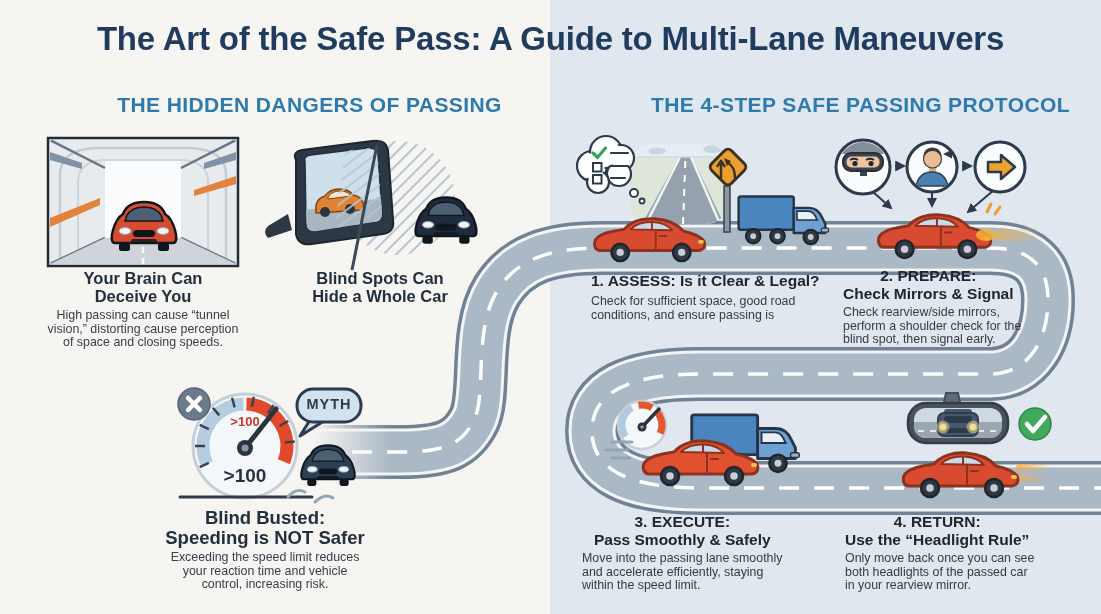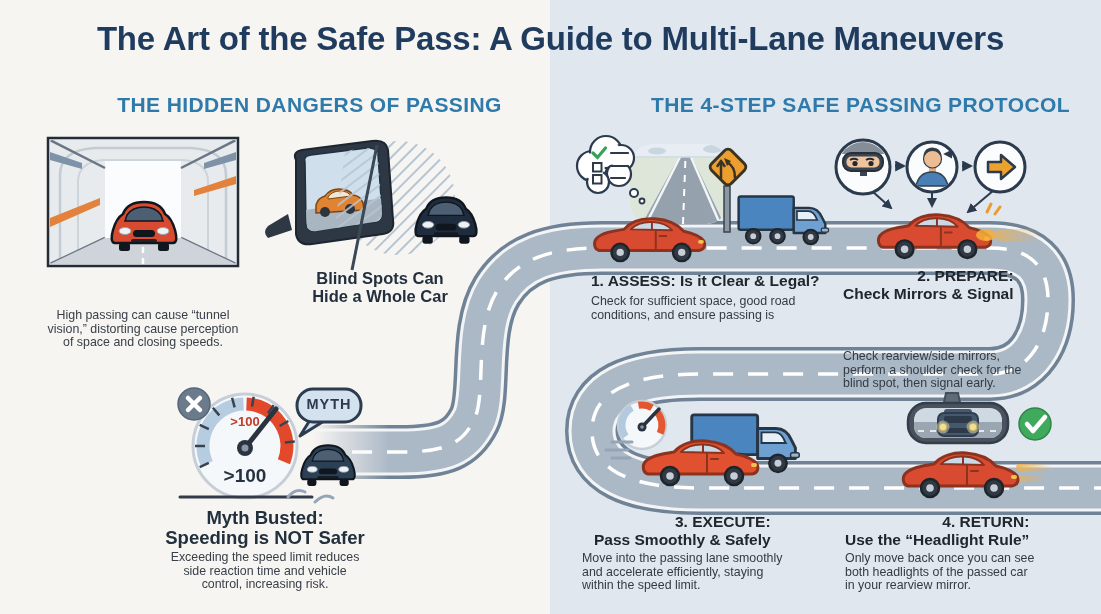--- a/index.html
+++ b/index.html
@@ -9,21 +9,21 @@
   .txt{position:absolute;margin:0;}
   .ln{display:block;}
   .title{width:1101px;left:0;top:20px;text-align:center;font-size:33px;font-weight:700;
          color:#1f3b5e;letter-spacing:-0.2px;white-space:nowrap;}
   .hdr{top:93px;width:619px;text-align:center;font-size:21px;font-weight:700;
        color:#2d7aab;letter-spacing:0.4px;white-space:nowrap;}
   .hdrL{left:0;} .hdrR{left:551px;}
   .ih{font-size:16.5px;font-weight:700;color:#222f3d;line-height:18px;text-align:center;}
   .ib{font-size:12.4px;color:#394049;line-height:13.6px;text-align:center;}
   .mh{font-size:18.5px;font-weight:700;color:#222f3d;line-height:19.5px;text-align:center;}
-  .st{font-size:15.5px;font-weight:700;color:#20262e;line-height:17.5px;text-align:right;}
+  .st{font-size:15.5px;font-weight:700;color:#20262e;line-height:17.5px;text-align:center;}
   .sb{font-size:12.4px;color:#333b45;line-height:13.6px;text-align:left;}
   .badge{font-size:14.5px;font-weight:700;color:#2c3b4d;letter-spacing:1px;text-align:center;}
   .g-red{font-size:13px;font-weight:700;color:#c23b27;text-align:center;}
   .g-dark{font-size:19px;font-weight:700;color:#273240;text-align:center;}
 </style>
 </head>
 <body>
 
 <div class="canvas">
 
@@ -305,58 +305,62 @@
     <rect x="1016" y="475" width="30" height="7" rx="3.5" fill="url(#streak)" opacity="0.8"></rect>
     <use href="#car" x="901" y="447" width="120" height="52" color="#d94b30"></use>
   </g>
 </svg>
 
   <h1 class="txt title">The Art of the Safe Pass: A Guide to Multi-Lane Maneuvers</h1>
 
   <div class="txt hdr hdrL">THE HIDDEN DANGERS OF PASSING</div>
   <div class="txt hdr hdrR">THE 4-STEP SAFE PASSING PROTOCOL</div>
 
+  <div class="txt ih" style="left:47px;top:269px;width:192px;">
+    <span class="ln">Your Brain Can</span>
+    <span class="ln">Deceive You</span>
+  </div>
   <div class="txt ib" style="left:33px;top:309px;width:220px;">
     <span class="ln">High passing can cause “tunnel</span>
     <span class="ln">vision,” distorting cause perception</span>
     <span class="ln">of space and closing speeds.</span>
   </div>
 
   <div class="txt ih" style="left:282px;top:269px;width:196px;">
     <span class="ln">Blind Spots Can</span>
     <span class="ln">Hide a Whole Car</span>
   </div>
 
   <div class="txt badge" style="left:297px;top:396px;width:64px;">MYTH</div>
   <div class="txt g-red" style="left:215px;top:414px;width:60px;">&gt;100</div>
   <div class="txt g-dark" style="left:205px;top:465px;width:80px;">&gt;100</div>
 
   <div class="txt mh" style="left:115px;top:508px;width:300px;">
-    <span class="ln">Myth Busted:</span>
+    <span class="ln">Blind Busted:</span>
     <span class="ln">Speeding is NOT Safer</span>
   </div>
   <div class="txt ib" style="left:145px;top:551px;width:240px;">
     <span class="ln">Exceeding the speed limit reduces</span>
-    <span class="ln">side reaction time and vehicle</span>
+    <span class="ln">your reaction time and vehicle</span>
     <span class="ln">control, increasing risk.</span>
   </div>
 
   <div class="txt st" style="left:591px;top:272px;">
     <span class="ln">1. ASSESS: Is it Clear &amp; Legal?</span>
   </div>
   <div class="txt sb" style="left:591px;top:295px;width:230px;">
     <span class="ln">Check for sufficient space, good road</span>
     <span class="ln">conditions, and ensure passing is</span>
   </div>
 
   <div class="txt st" style="left:843px;top:267px;">
     <span class="ln">2. PREPARE:</span>
     <span class="ln">Check Mirrors &amp; Signal</span>
   </div>
-  <div class="txt sb" style="left:843px;top:306px;width:200px;margin-top:44px;">
+  <div class="txt sb" style="left:843px;top:306px;width:200px;">
     <span class="ln">Check rearview/side mirrors,</span>
     <span class="ln">perform a shoulder check for the</span>
     <span class="ln">blind spot, then signal early.</span>
   </div>
 
   <div class="txt st" style="left:594px;top:513px;">
     <span class="ln">3. EXECUTE:</span>
     <span class="ln">Pass Smoothly &amp; Safely</span>
   </div>
   <div class="txt sb" style="left:582px;top:552px;width:230px;">

